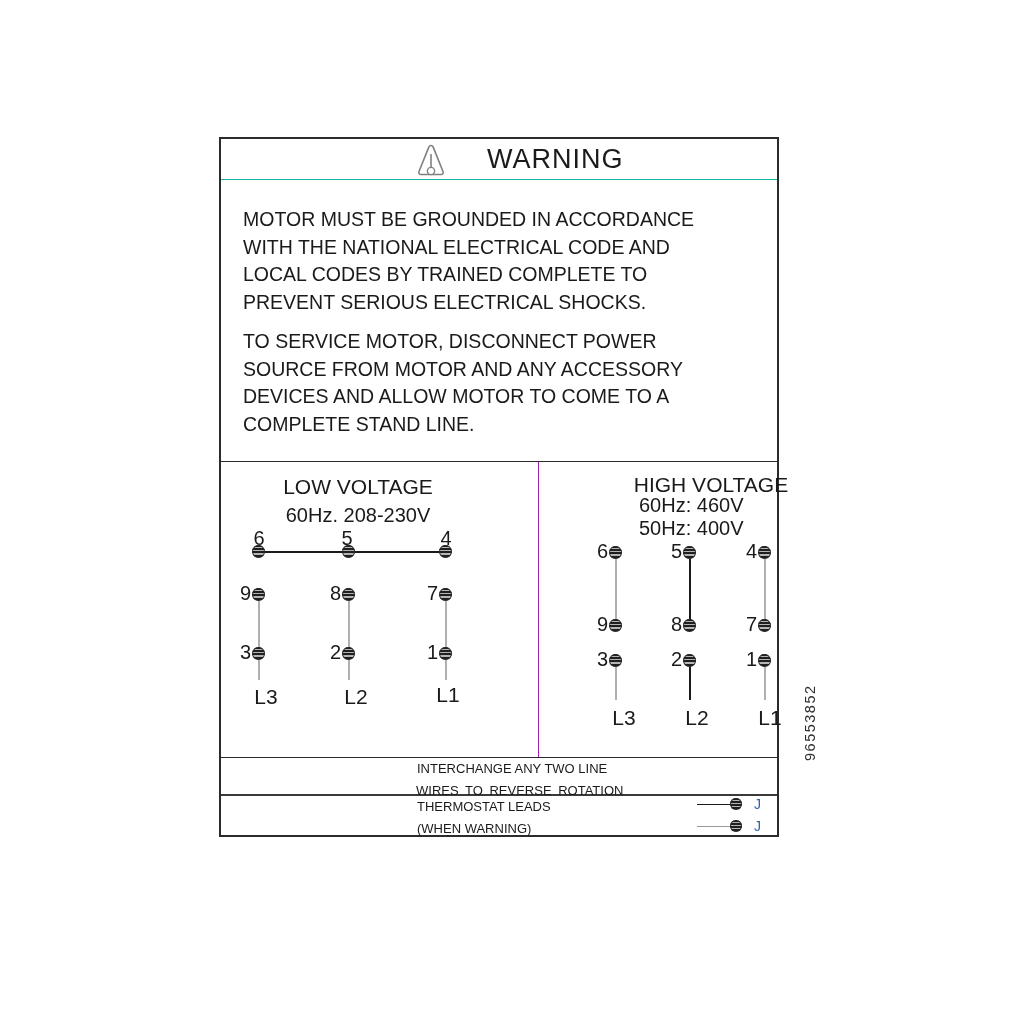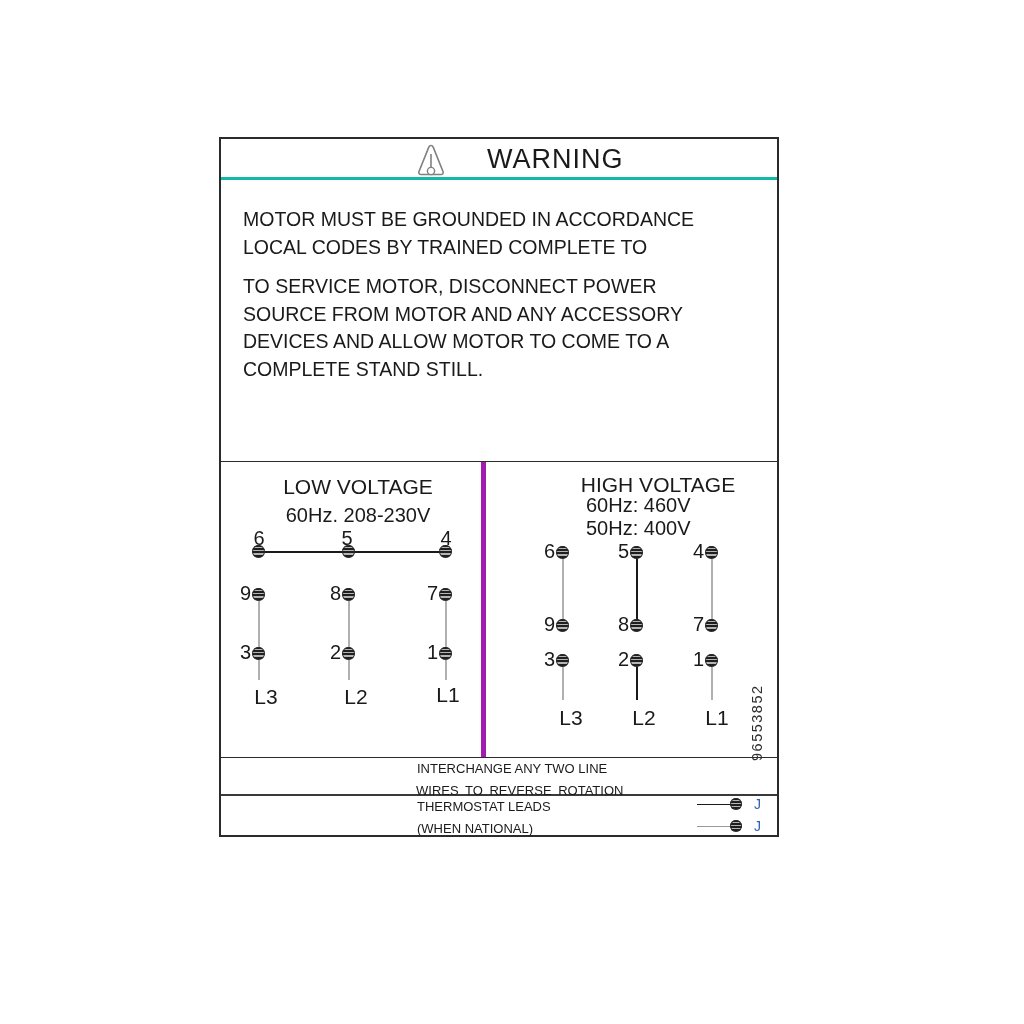--- a/index.html
+++ b/index.html
@@ -6,35 +6,35 @@
   html,body { width:1024px; height:1024px; background:#fff; overflow:hidden;
               font-family:"Liberation Sans", sans-serif; color:#1a1a1a; }
 
   .label-box{
     position:absolute; left:219px; top:137px; width:560px; height:700px;
     border:2px solid #2b2b2b; background:#fff;
     display:flex; flex-direction:column;
   }
 
   
-  .hdr{ position:relative; height:41px; border-bottom:3px solid #14b8a6; flex:0 0 auto; }
+  .hdr{ position:relative; height:41px; border-bottom:1px solid #14b8a6; flex:0 0 auto; }
   .hdr-title{ position:absolute; left:266px; top:0; line-height:41px;
               font-size:27px; letter-spacing:1px; }
   .tri{ position:absolute; left:196px; top:4px; width:28px; height:34px; }
 
   
   .txt{ position:relative; flex:0 0 auto; height:282px; border-bottom:1px solid #2b2b2b;
         padding:26px 0 0 22px; font-size:19.5px; line-height:27.5px; }
   .para2{ margin-top:12px; }
 
   
   .diagrams{ position:relative; flex:0 0 auto; height:296px;
              border-bottom:1px solid #2b2b2b; display:flex; }
   .panel{ position:relative; height:100%; }
-  .panel-low{ width:265px; border-right:5px solid #a21caf; }
+  .panel-low{ width:318px; border-right:1px solid #a21caf; }
   .panel-high{ flex:1; }
 
   .dg-title{ position:absolute; font-size:21px; line-height:21px; white-space:nowrap; }
   .dg-sub{ position:absolute; font-size:20px; line-height:20px; white-space:nowrap; }
 
   .dot{ position:absolute; width:13px; height:13px; border-radius:50%;
         background:repeating-linear-gradient(180deg,#1f1f1f 0px,#1f1f1f 2.1px,#b5b5b5 2.1px,#b5b5b5 3.2px);
         box-shadow:inset 0 0 0 1px #2a2a2a; }
   .num{ position:absolute; font-size:20px; line-height:20px; }
   .num-above{ transform:translateX(-50%); }
@@ -79,27 +79,29 @@
       <path d="M14 2.5 C15 2.5 15.8 3.2 16.3 4.4 L26 28.5 C26.6 30.2 25.8 31.5 24 31.5 L4 31.5 C2.2 31.5 1.4 30.2 2 28.5 L11.7 4.4 C12.2 3.2 13 2.5 14 2.5 Z" fill="none" stroke="#808080" stroke-width="1.6"></path>
       <line x1="14" y1="11" x2="14" y2="24" stroke="#808080" stroke-width="1.6"></line>
       <circle cx="14" cy="28" r="3.6" fill="#ffffff" stroke="#808080" stroke-width="1.4"></circle>
     </svg>
     <div class="hdr-title">WARNING</div>
   </div>
 
   <div class="txt">
     <div class="para1">
       <div>MOTOR MUST BE GROUNDED IN ACCORDANCE</div>
+      <div>WITH THE NATIONAL ELECTRICAL CODE AND</div>
       <div>LOCAL CODES BY TRAINED COMPLETE TO</div>
+      <div>PREVENT SERIOUS ELECTRICAL SHOCKS.</div>
     </div>
     <div class="para2">
       <div>TO SERVICE MOTOR, DISCONNECT POWER</div>
       <div>SOURCE FROM MOTOR AND ANY ACCESSORY</div>
       <div>DEVICES AND ALLOW MOTOR TO COME TO A</div>
-      <div>COMPLETE STAND STILL.</div>
+      <div>COMPLETE STAND LINE.</div>
     </div>
   </div>
 
   <div class="diagrams">
 
     <div class="panel panel-low">
       <div class="dg-title" style="left:137px; top:14px; transform:translateX(-50%);">LOW VOLTAGE</div>
       <div class="dg-sub" style="left:137px; top:43px; transform:translateX(-50%);">60Hz. 208-230V</div>
 
       <div class="hwire" style="left:38px; top:89px; width:187px;"></div>
@@ -174,21 +176,21 @@
     </div>
   </div>
 
   <div class="notes">
     <div class="n1">INTERCHANGE ANY TWO LINE</div>
     <div class="n2">WIRES TO REVERSE ROTATION</div>
   </div>
 
   <div class="thermo">
     <div class="t1">THERMOSTAT LEADS</div>
-    <div class="t2">(WHEN NATIONAL)</div>
+    <div class="t2">(WHEN WARNING)</div>
 
     <div class="lead" style="left:476px; top:2px; width:70px; height:12px;">
       <div class="wire black"></div>
       <div class="ldot"></div>
       <span class="jlab">J</span>
     </div>
     <div class="lead" style="left:476px; top:24px; width:70px; height:12px;">
       <div class="wire gray"></div>
       <div class="ldot"></div>
       <span class="jlab">J</span>

